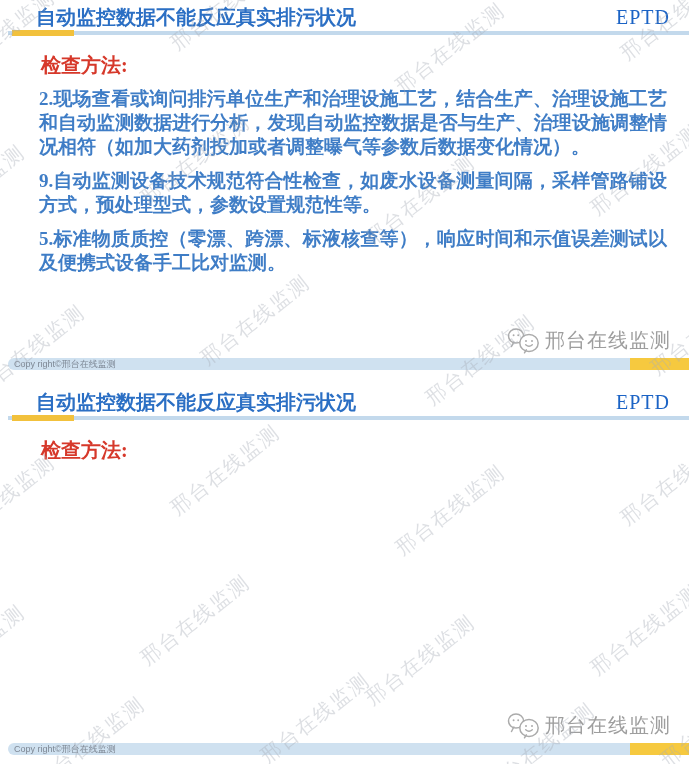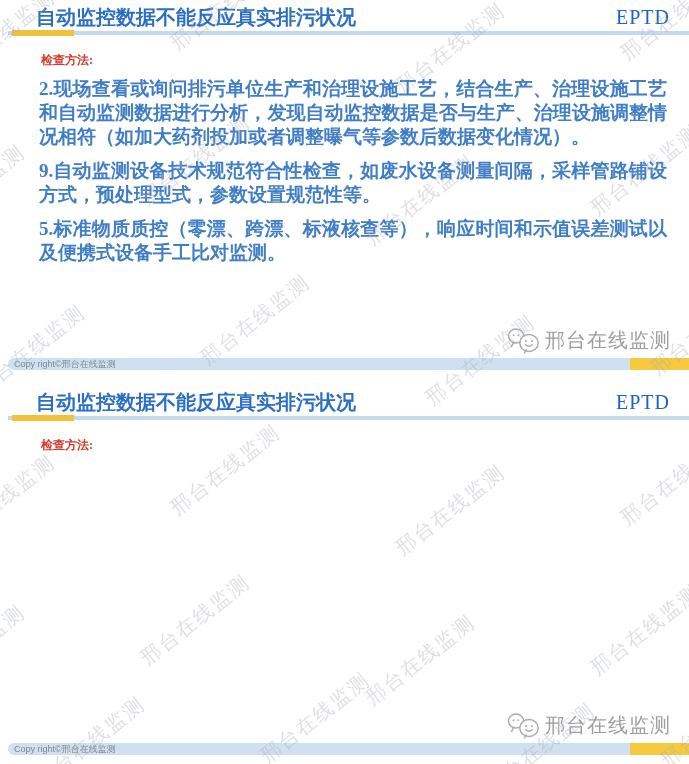--- a/index.html
+++ b/index.html
@@ -34,21 +34,21 @@
     background: var(--rule-blue, #c3d9ec);
   }
   .rule-accent {
     position: absolute; left: 4px; top: -1px; width: 62px; height: 6px;
     background: var(--header-yellow, #f2c13c);
   }
 
   .content { position: absolute; left: 31px; right: 30px; top: 52px; }
   .section-label {
     margin: 0 0 8px 2px;
-    font-size: 12px; font-weight: bold;
+    font-size: 20px; font-weight: bold;
     color: var(--accent-red, #d6382a);
     font-family: "Liberation Serif", serif;
   }
   .para {
     margin: 0 0 10px 0;
     font-family: "Liberation Serif", serif;
     font-size: 19px; line-height: 24px; font-weight: bold;
     color: var(--body-blue, #3f7dc6);
     text-align: justify;
   }

